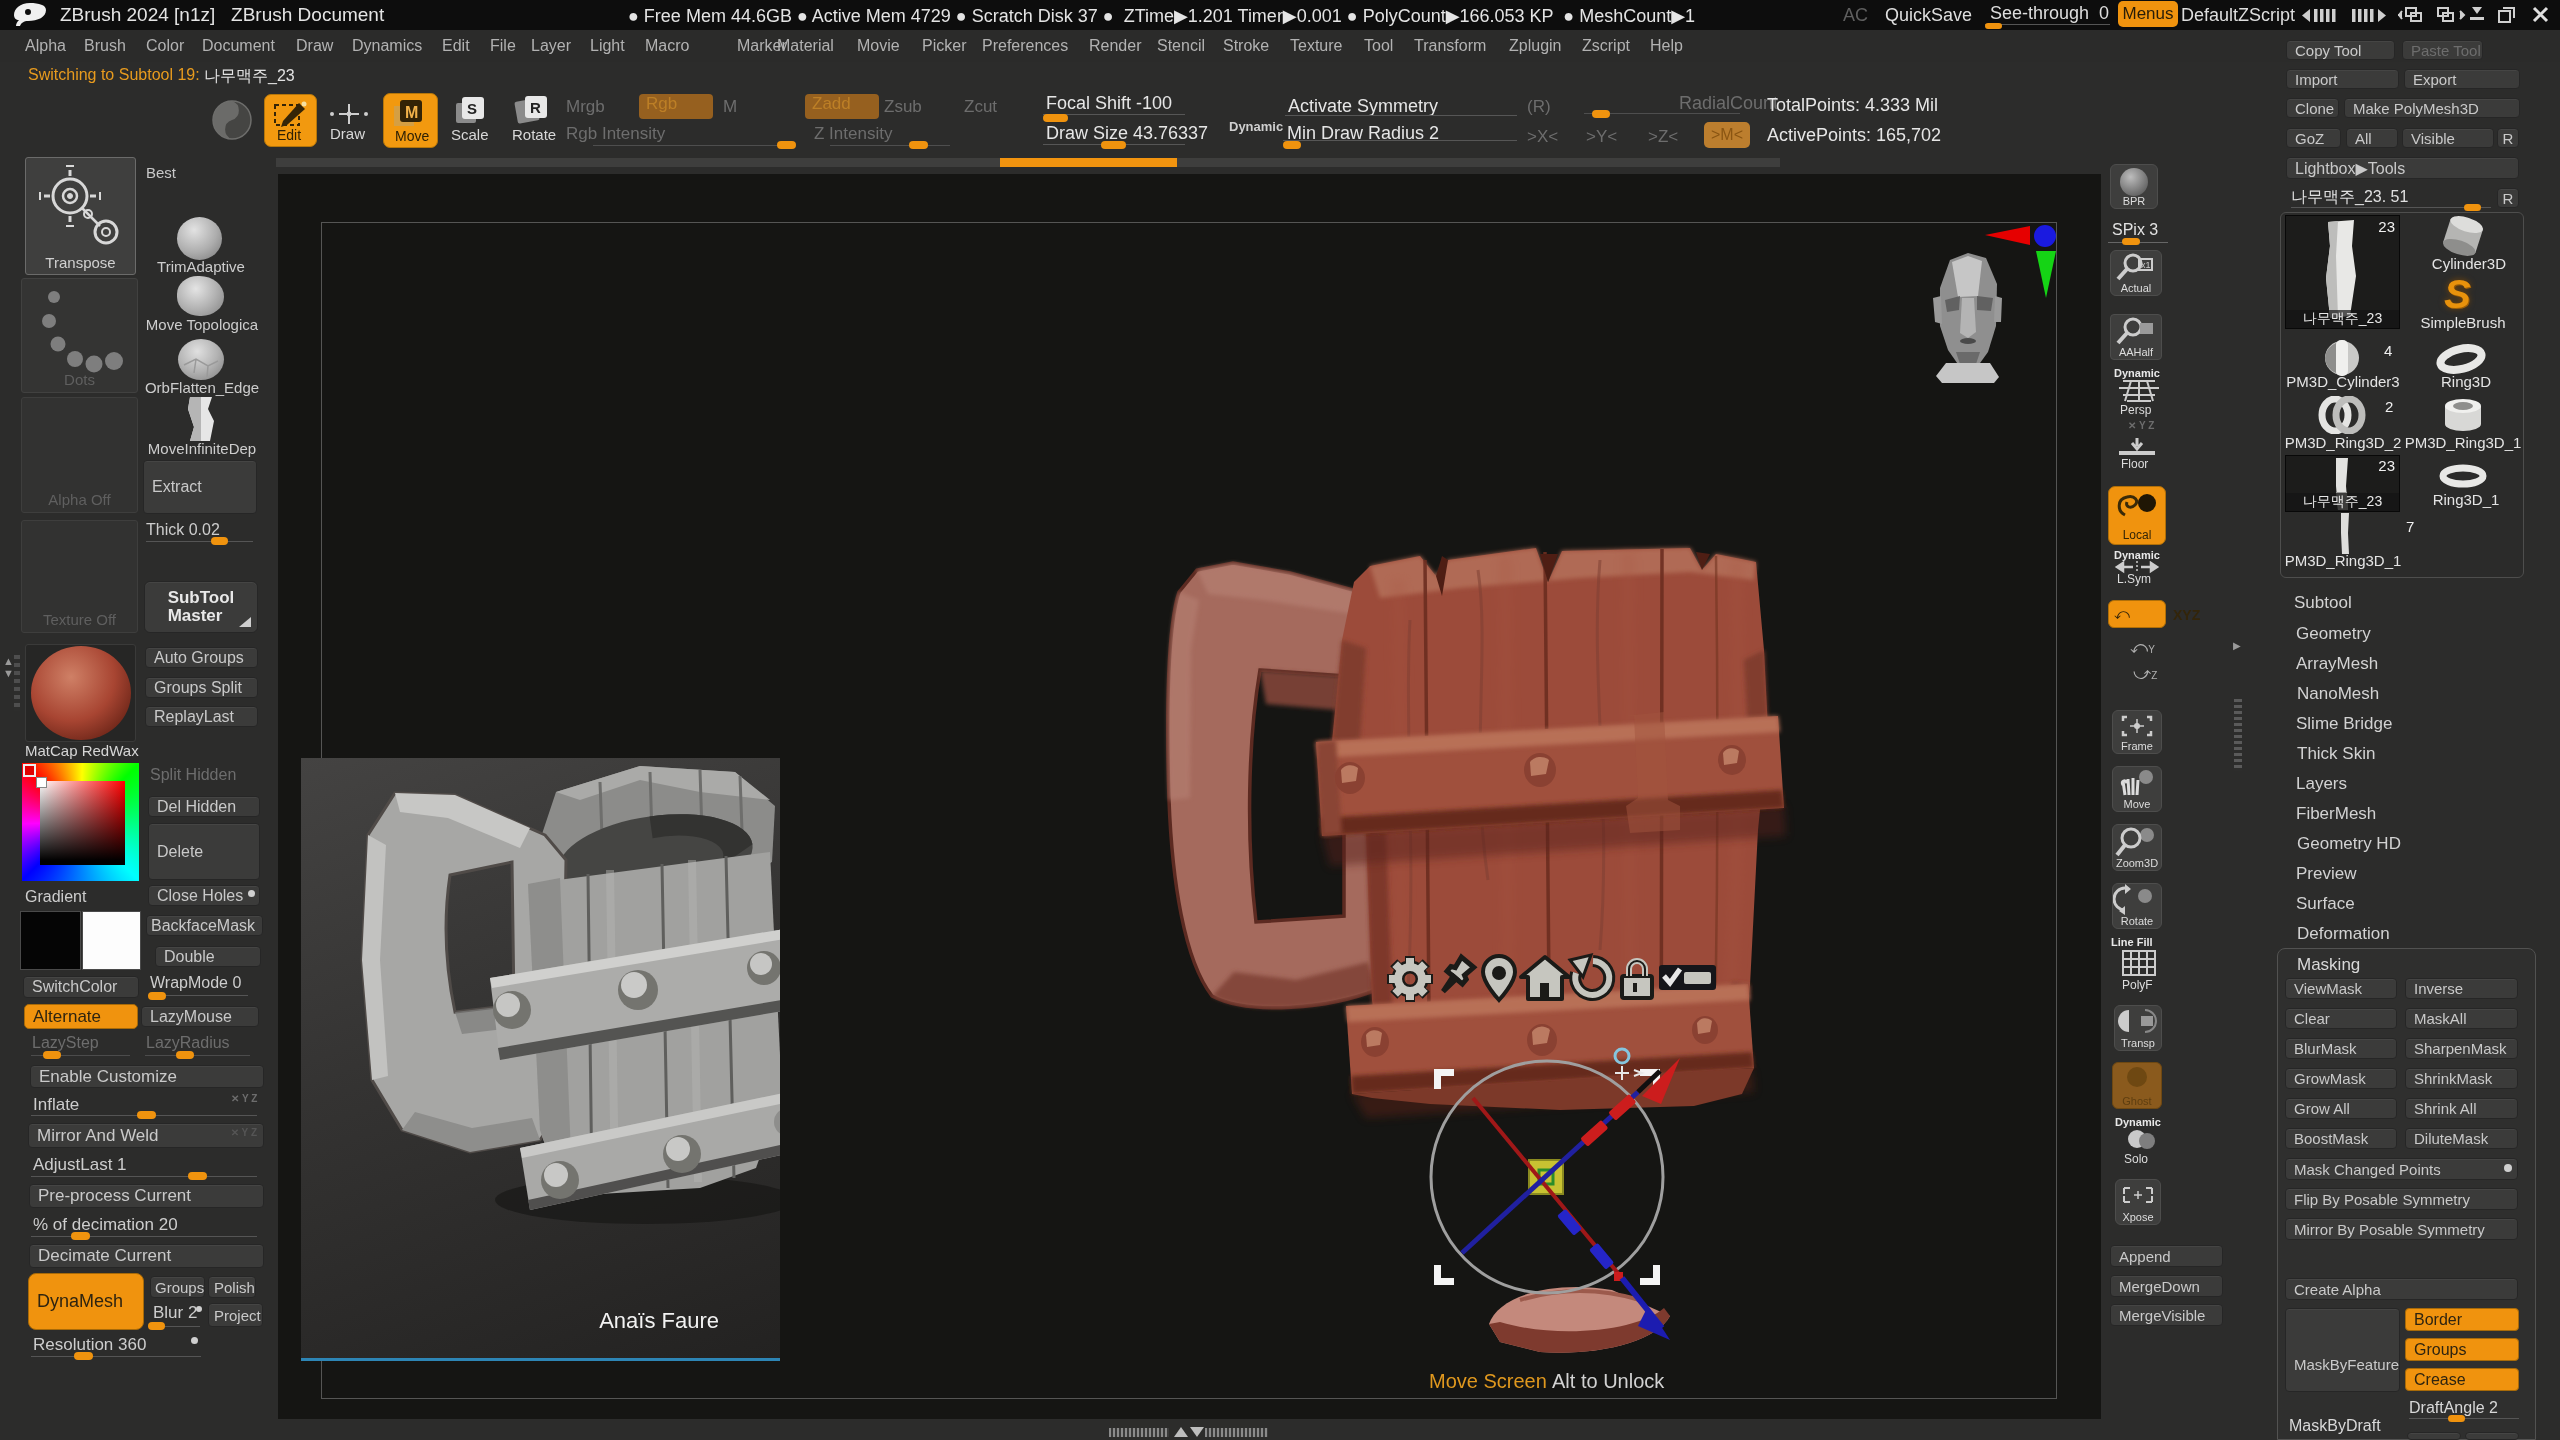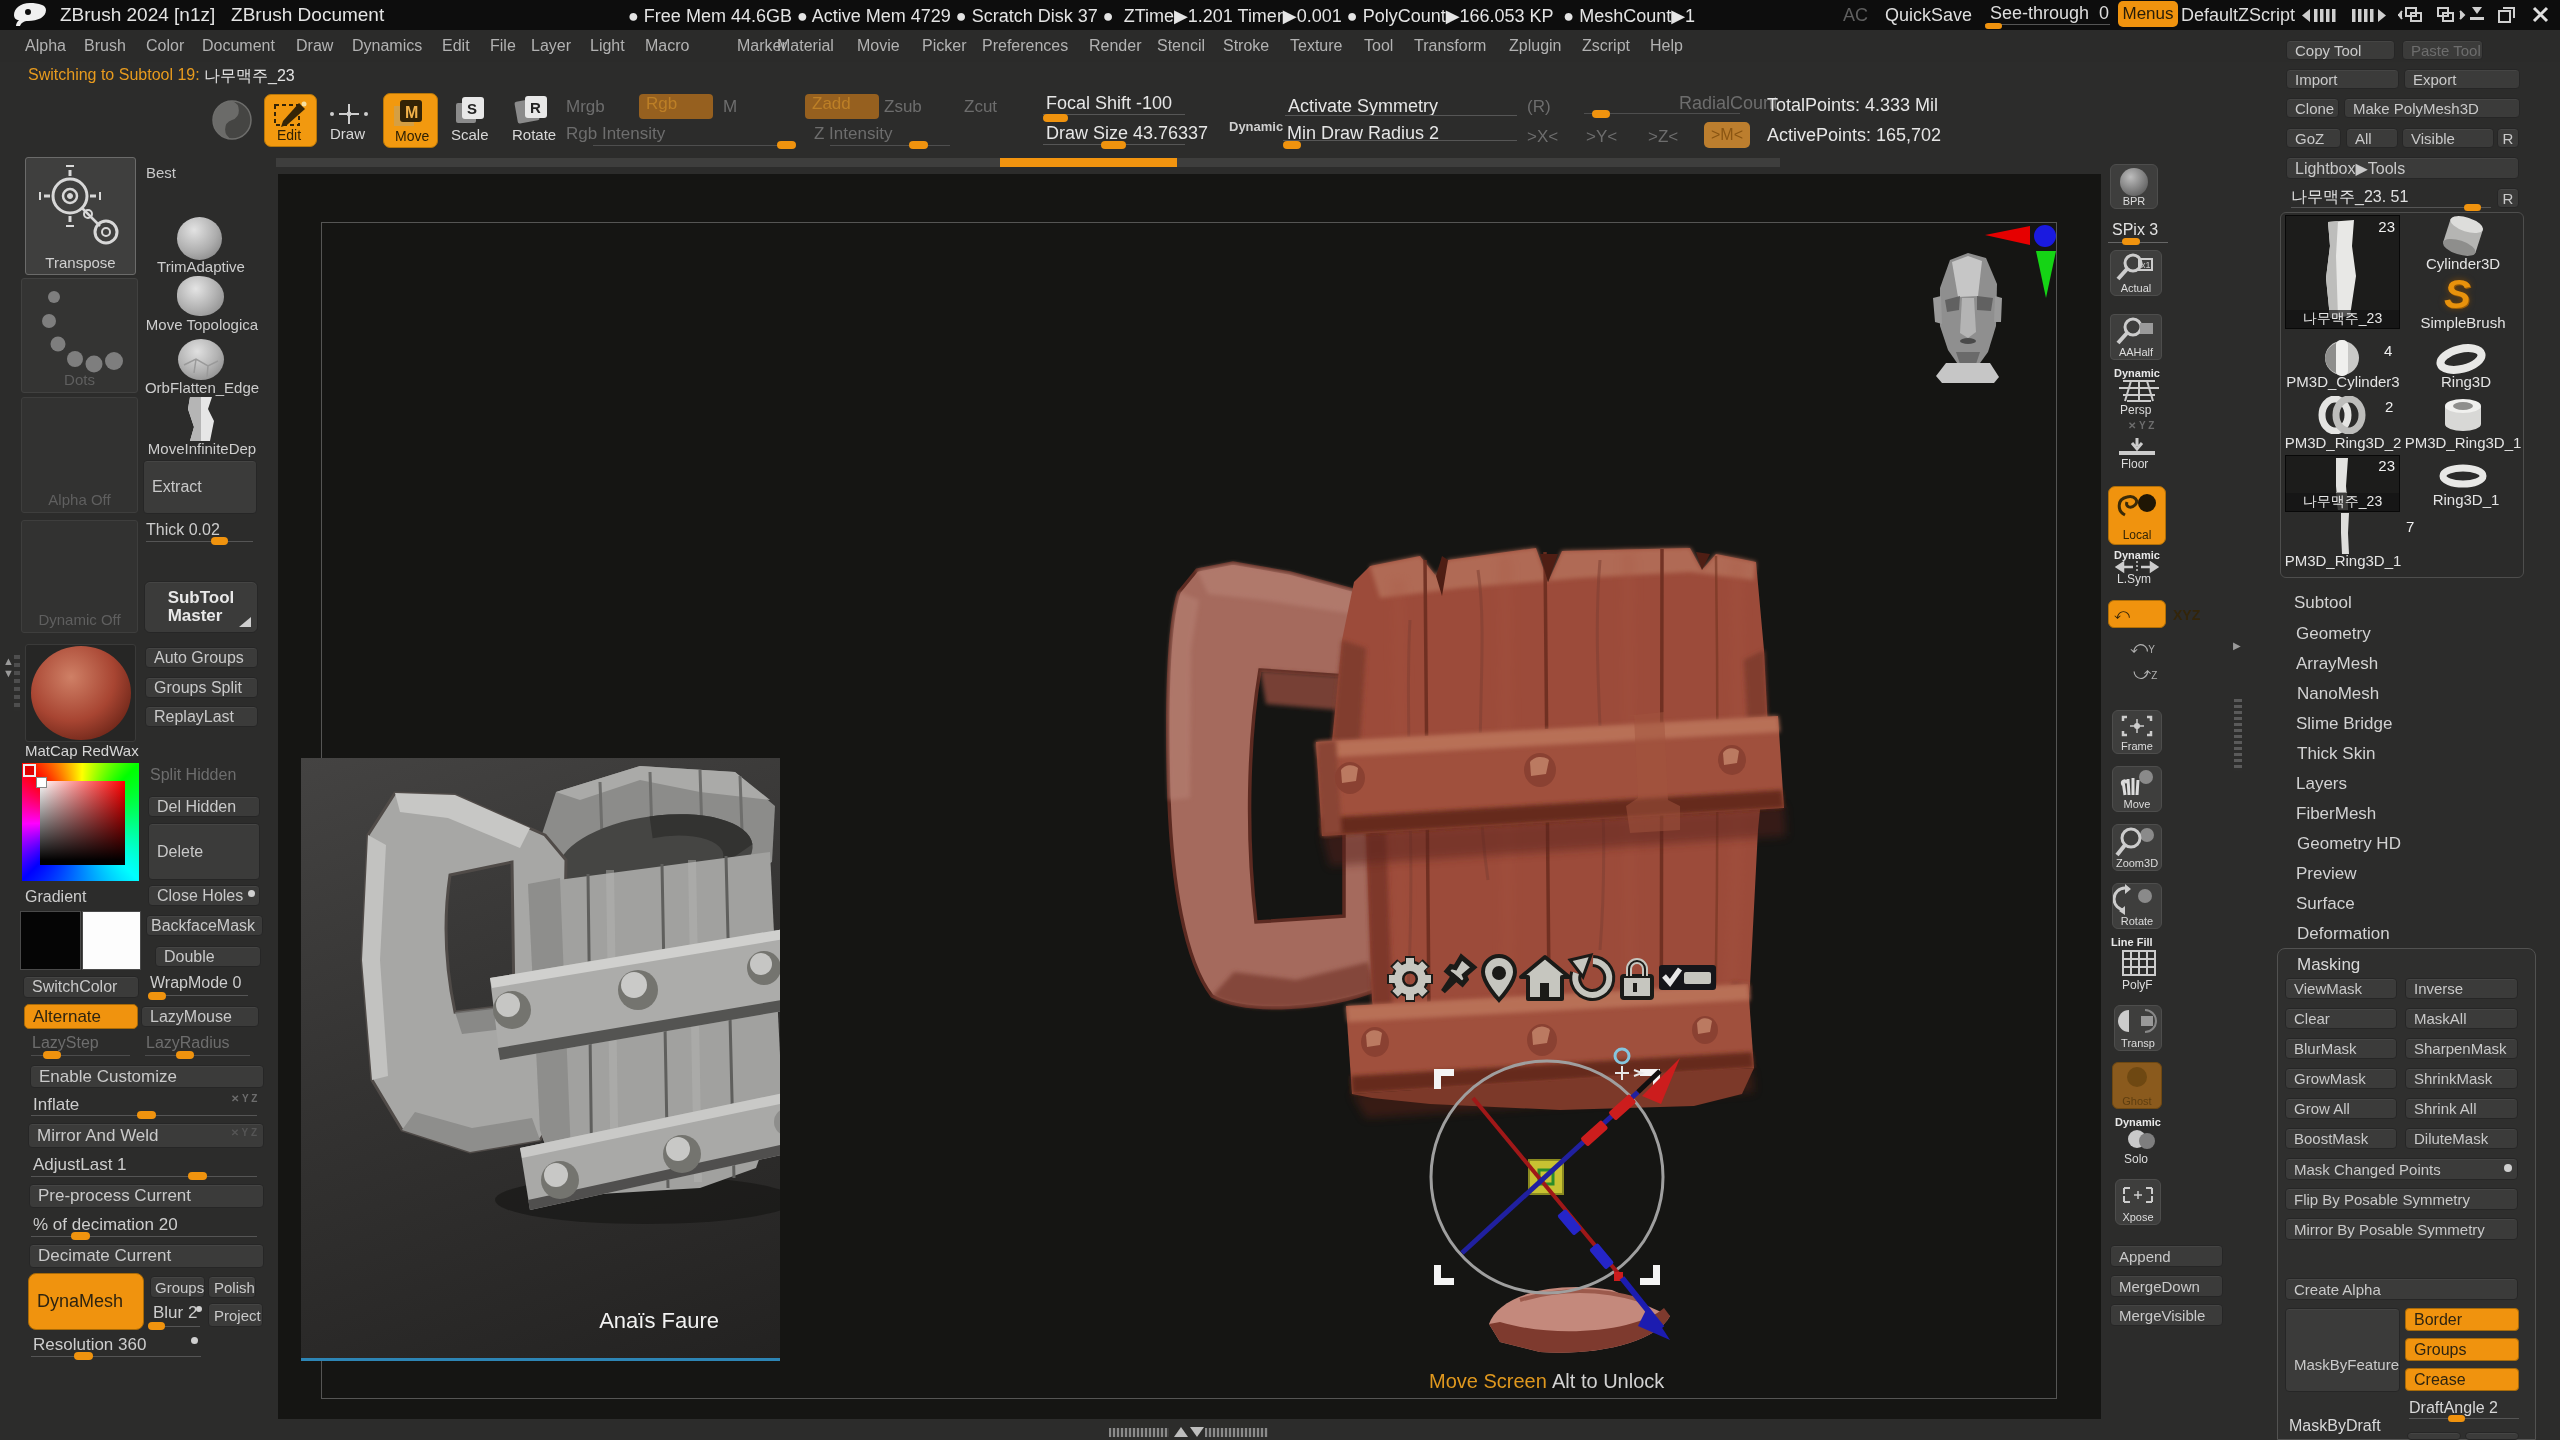--- a/index.html
+++ b/index.html
@@ -222,21 +222,21 @@
 <svg class="abs" style="left:182px;top:397px;" width="38" height="45" viewBox="0 0 38 45">
  <path d="M8 0 L30 0 L26 12 L32 24 L28 44 L8 44 L12 30 L6 12 Z" fill="#e6e6e6"></path>
  <path d="M19 0 L19 44 L8 44 L12 30 L6 12 L8 0 Z" fill="#b5b5b5"></path>
 </svg>
 <div class="lbl" style="left:142px;top:440px;width:120px;text-align:center;">MoveInfiniteDep</div>
 <div class="btn" style="left:143px;top:460px;width:114px;height:54px;font-size:16px;">Extract</div>
 <div class="lbl" style="left:146px;top:521px;font-size:16px;">Thick 0.02</div>
 <div class="abs" style="left:146px;top:541px;width:107px;height:1px;background:#555;"></div>
 <div class="thumb" style="left:211px;top:537px;width:17px;"></div>
 <div class="well" style="left:21px;top:520px;width:117px;height:113px;background:#323231;border-color:#3e3e3d;">
- <div style="position:absolute;left:0;bottom:4px;width:100%;text-align:center;font-size:15px;color:#5f5f5f;">Dynamic Off</div>
+ <div style="position:absolute;left:0;bottom:4px;width:100%;text-align:center;font-size:15px;color:#5f5f5f;">Texture Off</div>
 </div>
 <div class="btn ctr" style="left:144px;top:581px;width:114px;height:52px;border-radius:6px;flex-direction:column;">
  <div style="font-size:17px;font-weight:bold;color:#e8e8e8;line-height:18px;">SubTool<br>Master</div>
  <svg style="position:absolute;right:6px;bottom:5px;" width="12" height="10" viewBox="0 0 12 10">
         <path d="M12 0 L12 10 L0 10 Z" fill="#cfcfcf"></path>
       </svg>
 </div>
 <div class="well" style="left:25px;top:644px;width:111px;height:98px;background:#262625;border-color:#3a3a39;">
  <div style="position:absolute;left:5px;top:1px;width:100px;height:94px;border-radius:50%;background:radial-gradient(circle at 40% 33%,#cf8066,#a84532 50%,#571a0f 92%);"></div>
 </div>
@@ -652,21 +652,21 @@
  <div style="position:absolute;right:4px;top:2px;font-size:15px;color:#f0f0f0;">23</div>
  <div style="position:absolute;left:0;bottom:0;width:100%;background:rgba(20,20,20,0.7);text-align:center;font-size:14px;color:#e8e8e8;">나무맥주_23</div>
 </div>
 <svg class="abs" style="left:2438px;top:214px;" width="50" height="44" viewBox="0 0 50 44">
  <g transform="rotate(18 25 22)">
         <rect x="8" y="10" width="34" height="24" fill="#b5b5b3"></rect>
         <ellipse cx="25" cy="10" rx="17" ry="7" fill="#dddddb"></ellipse>
         <ellipse cx="25" cy="34" rx="17" ry="7" fill="#8e8e8c"></ellipse>
       </g>
 </svg>
-<div class="abs" style="left:2426px;top:255px;width:80px;text-align:left;font-size:15px;color:#e4e4e4;">Cylinder3D</div>
+<div class="abs" style="left:2426px;top:255px;width:80px;text-align:right;font-size:15px;color:#e4e4e4;">Cylinder3D</div>
 <div class="abs" style="left:2444px;top:272px;font-size:40px;font-weight:bold;color:#e8920c;text-shadow:0 0 6px #7e4a06,1px 1px 0 #b06c08;font-style:italic;">S</div>
 <div class="abs" style="left:2413px;top:314px;width:100px;text-align:center;font-size:15px;color:#e4e4e4;">SimpleBrush</div>
 <svg class="abs" style="left:2317px;top:340px;" width="50" height="36" viewBox="0 0 50 36">
  <circle cx="25" cy="18" r="17" fill="#c9c9c7"></circle>
       <rect x="19" y="0" width="12" height="36" rx="5" fill="#f0f0ee"></rect>
       <path d="M8 18 A17 17 0 0 0 19 33 L19 3 A17 17 0 0 0 8 18" fill="#8e8e8c"></path>
 </svg>
 <div class="abs" style="left:2384px;top:342px;font-size:15px;color:#f0f0f0;">4</div>
 <div class="abs" style="left:2284px;top:373px;width:118px;text-align:center;font-size:15px;color:#e4e4e4;">PM3D_Cylinder3</div>
 <svg class="abs" style="left:2436px;top:344px;" width="50" height="30" viewBox="0 0 50 30">

